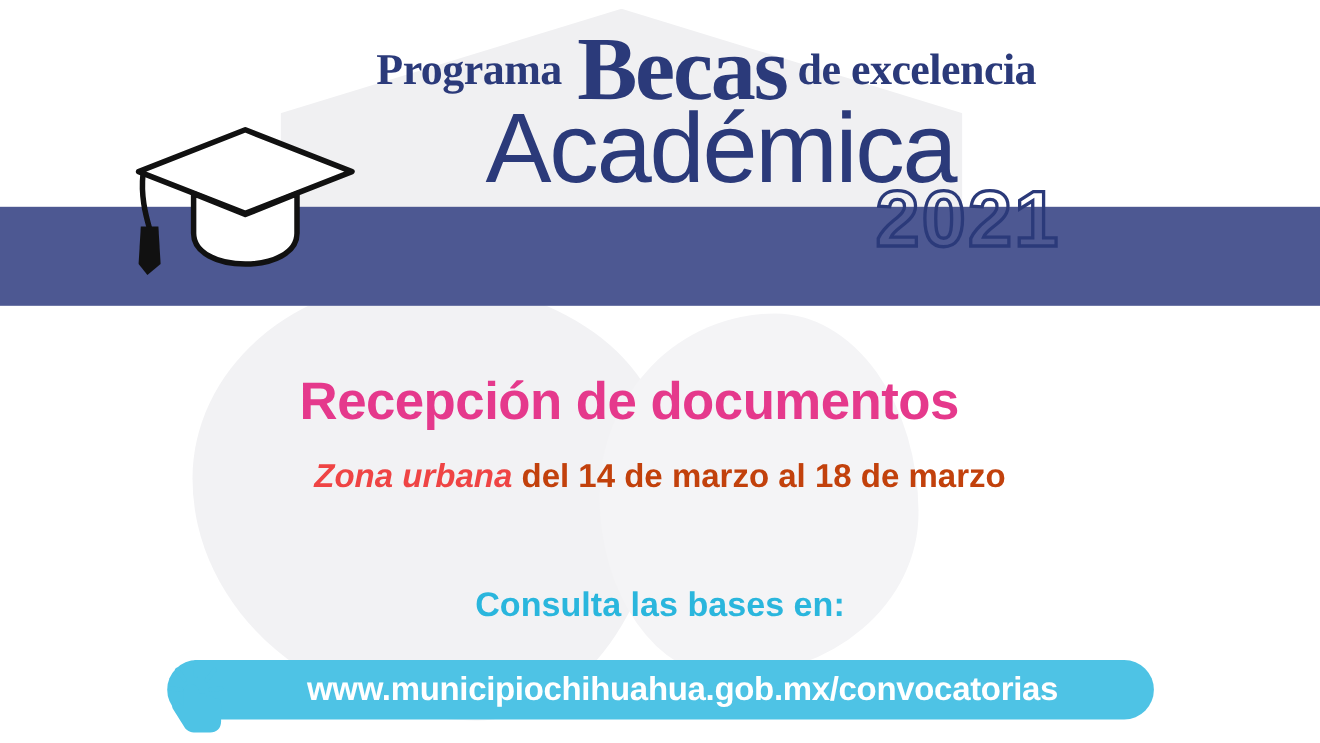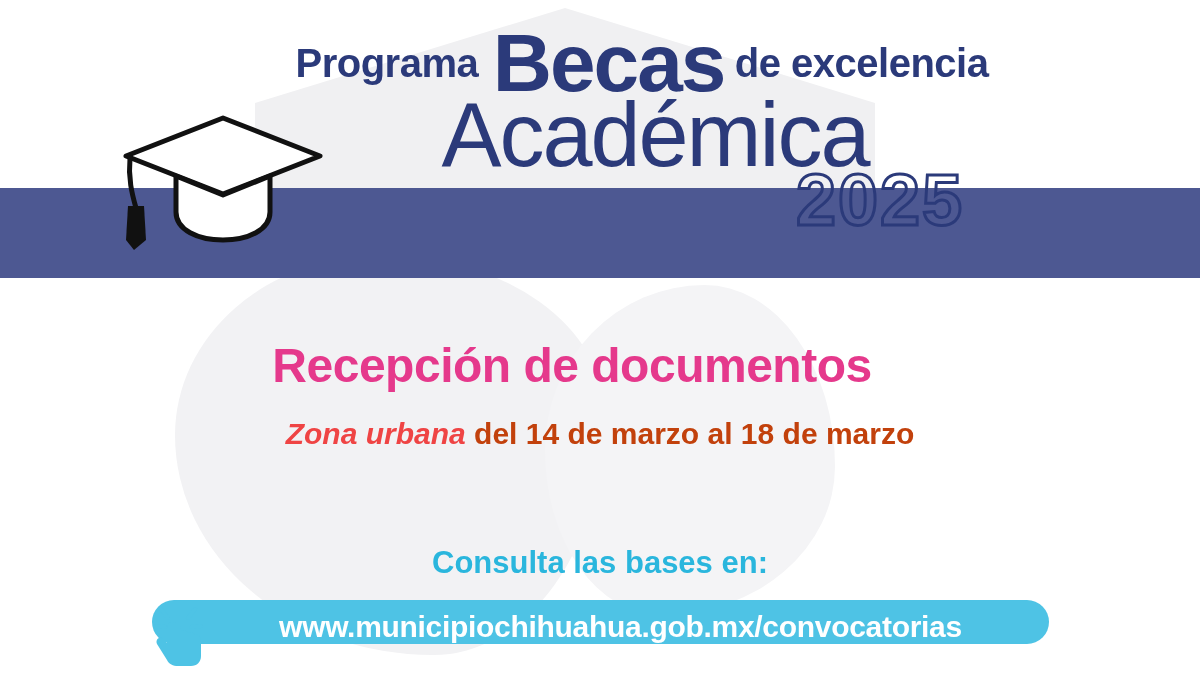--- a/index.html
+++ b/index.html
@@ -71,20 +71,21 @@
     top: 22px;
     width: 1200px;
     z-index: 3;
     text-align: center;
     color: #2b3a7a;
   }
   .line1 {
     white-space: nowrap;
     line-height: 1;
     padding-left: 84px;
+    font-family: Liberation Serif, serif;
   }
   .word-programa {
     font-size: 40px;
     font-weight: bold;
     letter-spacing: -0.5px;
     vertical-align: 14px;
   }
   .word-becas {
     font-size: 82px;
     font-weight: bold;
@@ -162,36 +163,36 @@
     font-weight: bold;
     white-space: nowrap;
   }
   .zone-label { color: #ef4444; font-style: italic; }
   .zone-dates { color: #c2410c; }
 
   
   .consulta {
     position: absolute;
     left: 0;
-    top: 545px;
+    top: 532px;
     width: 1200px;
     text-align: center;
     z-index: 3;
     color: #2ab6dd;
     font-size: 31px;
     font-weight: bold;
   }
 
   
   .url-pill {
     position: absolute;
     left: 152px;
     top: 600px;
     width: 897px;
-    height: 44px;
+    height: 54px;
     background: #4ec3e5;
     border-radius: 27px;
     z-index: 3;
   }
   .url-text {
     position: absolute;
     left: 0;
     top: 0;
     width: 897px;
     height: 54px;
@@ -228,21 +229,21 @@
   <div class="title-block">
     <div class="line1">
       <span class="word-programa">Programa</span>
       <span class="word-becas">Becas</span>
       <span class="word-excelencia">de excelencia</span>
     </div>
     <div class="line2">
       <span class="word-academica">Académica</span>
     </div>
     <div class="line3">
-      <span class="word-year">2025</span>
+      <span class="word-year">2021</span>
     </div>
   </div>
 
   <div class="cap">
     <svg viewBox="0 0 210 145" width="210" height="145">
 
       <polygon points="8,48 105,10 202,48 105,86" fill="#ffffff" stroke="#111111" stroke-width="5" stroke-linejoin="round"></polygon>
 
       <path d="M58,68 L58,104 C58,122 80,132 105,132 C130,132 152,122 152,104 L152,68 L105,87 Z" fill="#ffffff" stroke="#111111" stroke-width="5" stroke-linejoin="round"></path>
 

